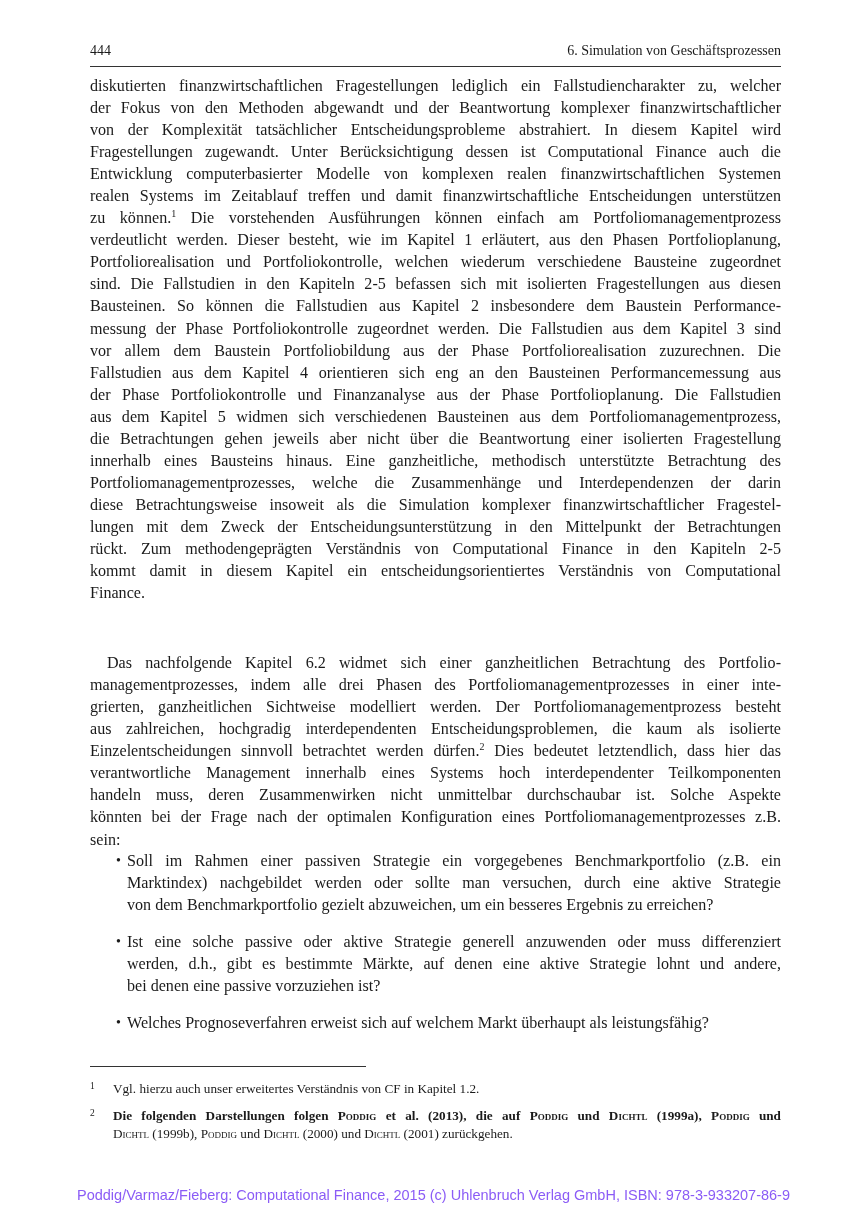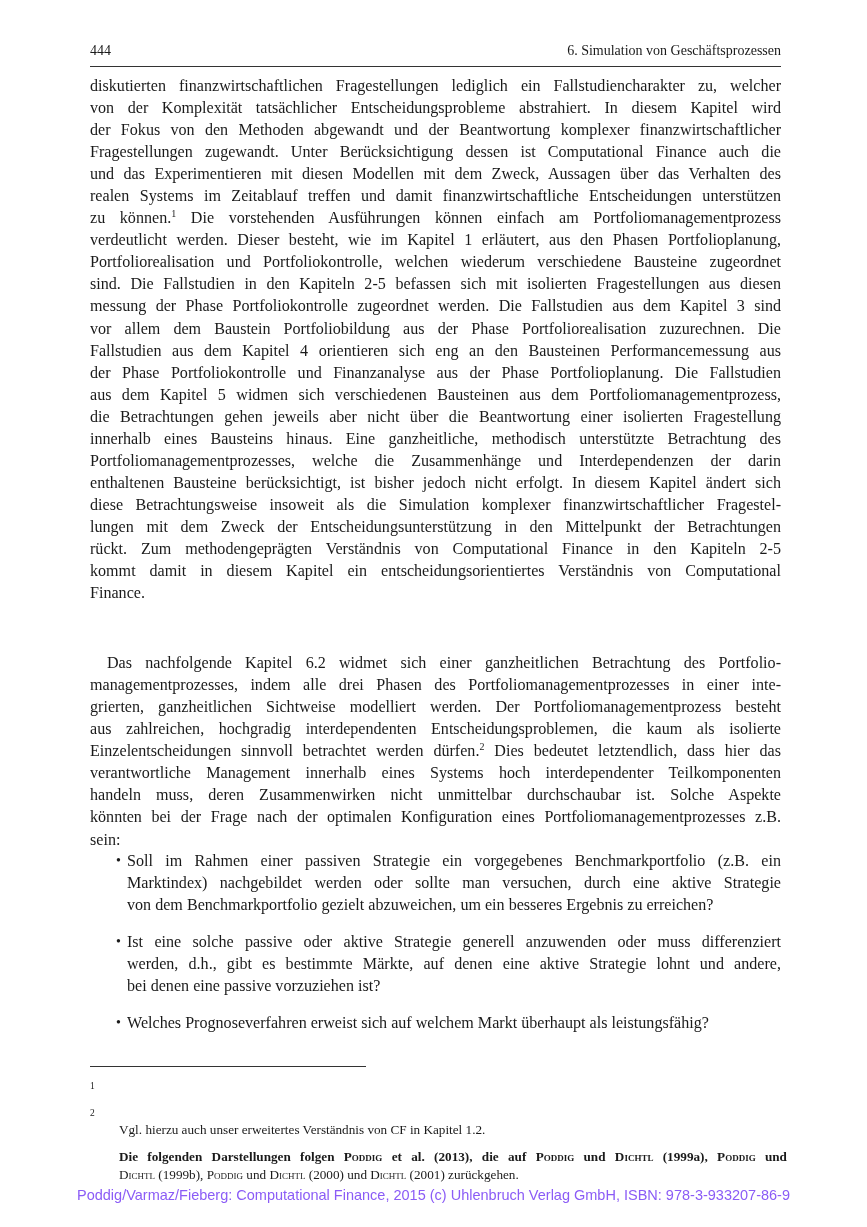--- a/index.html
+++ b/index.html
@@ -14,53 +14,53 @@
   .line.last { text-align-last: left; }
   .line.indent { padding-left: 17px; margin-top: 48px; }
   sup { font-size: 10px; line-height: 0; vertical-align: 6px; }
   .bullets { position: absolute; left: 90px; width: 691px; font-size: 16.1px; line-height: 22.05px; }
   .bullet { position: absolute; left: 0; width: 691px; }
   .bullet .dot { position: absolute; left: 26px; top: 0; font-size: 14px; }
   .bullet .text { position: absolute; left: 37px; width: 654px; }
   .fn-rule { position: absolute; left: 90px; top: 1066px; width: 276px; height: 1px; background: #333; }
   .footnote { position: absolute; left: 90px; width: 691px; font-size: 13.2px; line-height: 18px; }
   .footnote .mark { position: absolute; left: 0; top: -3px; font-size: 9.5px; }
-  .footnote .ftext { position: absolute; left: 29px; width: 668px; margin-top: 41px; }
+  .footnote .ftext { position: absolute; left: 23px; width: 668px; }
   .sc { font-variant: small-caps; }
   .watermark { position: absolute; left: 0; width: 867px; top: 1187px; text-align: center;
                font-family: "Liberation Sans", "DejaVu Sans", sans-serif; font-size: 14.5px; color: #8b5cf6; }
 </style>
 </head>
 <body>
 
 <div class="header">
   <span class="num">444</span>
   <span class="title">6.  Simulation von Geschäftsprozessen</span>
 </div>
 
 <div class="body">
   <span class="line">diskutierten finanzwirtschaftlichen Fragestellungen lediglich ein Fallstudiencharakter zu, welcher</span>
+  <span class="line">der Fokus von den Methoden abgewandt und der Beantwortung komplexer finanzwirtschaftlicher</span>
   <span class="line">von der Komplexität tatsächlicher Entscheidungsprobleme abstrahiert. In diesem Kapitel wird</span>
-  <span class="line">der Fokus von den Methoden abgewandt und der Beantwortung komplexer finanzwirtschaftlicher</span>
   <span class="line">Fragestellungen zugewandt. Unter Berücksichtigung dessen ist Computational Finance auch die</span>
-  <span class="line">und das Experimentieren mit diesen Modellen mit dem Zweck, Aussagen über das Verhalten des</span>
+  <span class="line">Entwicklung computerbasierter Modelle von komplexen realen finanzwirtschaftlichen Systemen</span>
   <span class="line">realen Systems im Zeitablauf treffen und damit finanzwirtschaftliche Entscheidungen unterstützen</span>
   <span class="line"><span>zu können.</span><sup>1</sup><span> Die vorstehenden Ausführungen können einfach am Portfoliomanagementprozess</span></span>
   <span class="line">verdeutlicht werden. Dieser besteht, wie im Kapitel 1 erläutert, aus den Phasen Portfolioplanung,</span>
   <span class="line">Portfoliorealisation und Portfoliokontrolle, welchen wiederum verschiedene Bausteine zugeordnet</span>
   <span class="line">sind. Die Fallstudien in den Kapiteln 2-5 befassen sich mit isolierten Fragestellungen aus diesen</span>
+  <span class="line">Bausteinen. So können die Fallstudien aus Kapitel 2 insbesondere dem Baustein Performance-</span>
   <span class="line">messung der Phase Portfoliokontrolle zugeordnet werden. Die Fallstudien aus dem Kapitel 3 sind</span>
   <span class="line">vor allem dem Baustein Portfoliobildung aus der Phase Portfoliorealisation zuzurechnen. Die</span>
   <span class="line">Fallstudien aus dem Kapitel 4 orientieren sich eng an den Bausteinen Performancemessung aus</span>
   <span class="line">der Phase Portfoliokontrolle und Finanzanalyse aus der Phase Portfolioplanung. Die Fallstudien</span>
   <span class="line">aus dem Kapitel 5 widmen sich verschiedenen Bausteinen aus dem Portfoliomanagementprozess,</span>
   <span class="line">die Betrachtungen gehen jeweils aber nicht über die Beantwortung einer isolierten Fragestellung</span>
   <span class="line">innerhalb eines Bausteins hinaus. Eine ganzheitliche, methodisch unterstützte Betrachtung des</span>
   <span class="line">Portfoliomanagementprozesses, welche die Zusammenhänge und Interdependenzen der darin</span>
-  <span class="line">enthaltenen Bausteine berücksichtigt, ist bisher jedoch nicht erfolgt. In diesem Kapitel ändert sich</span>
   <span class="line">diese Betrachtungsweise insoweit als die Simulation komplexer finanzwirtschaftlicher Fragestel-</span>
   <span class="line">lungen mit dem Zweck der Entscheidungsunterstützung in den Mittelpunkt der Betrachtungen</span>
   <span class="line">rückt. Zum methodengeprägten Verständnis von Computational Finance in den Kapiteln 2-5</span>
   <span class="line">kommt damit in diesem Kapitel ein entscheidungsorientiertes Verständnis von Computational</span>
   <span class="line last">Finance.</span>
 
   <span class="line indent">Das nachfolgende Kapitel 6.2 widmet sich einer ganzheitlichen Betrachtung des Portfolio-</span>
   <span class="line">managementprozesses, indem alle drei Phasen des Portfoliomanagementprozesses in einer inte-</span>
   <span class="line">grierten, ganzheitlichen Sichtweise modelliert werden. Der Portfoliomanagementprozess besteht</span>
   <span class="line">aus zahlreichen, hochgradig interdependenten Entscheidungsproblemen, die kaum als isolierte</span>

